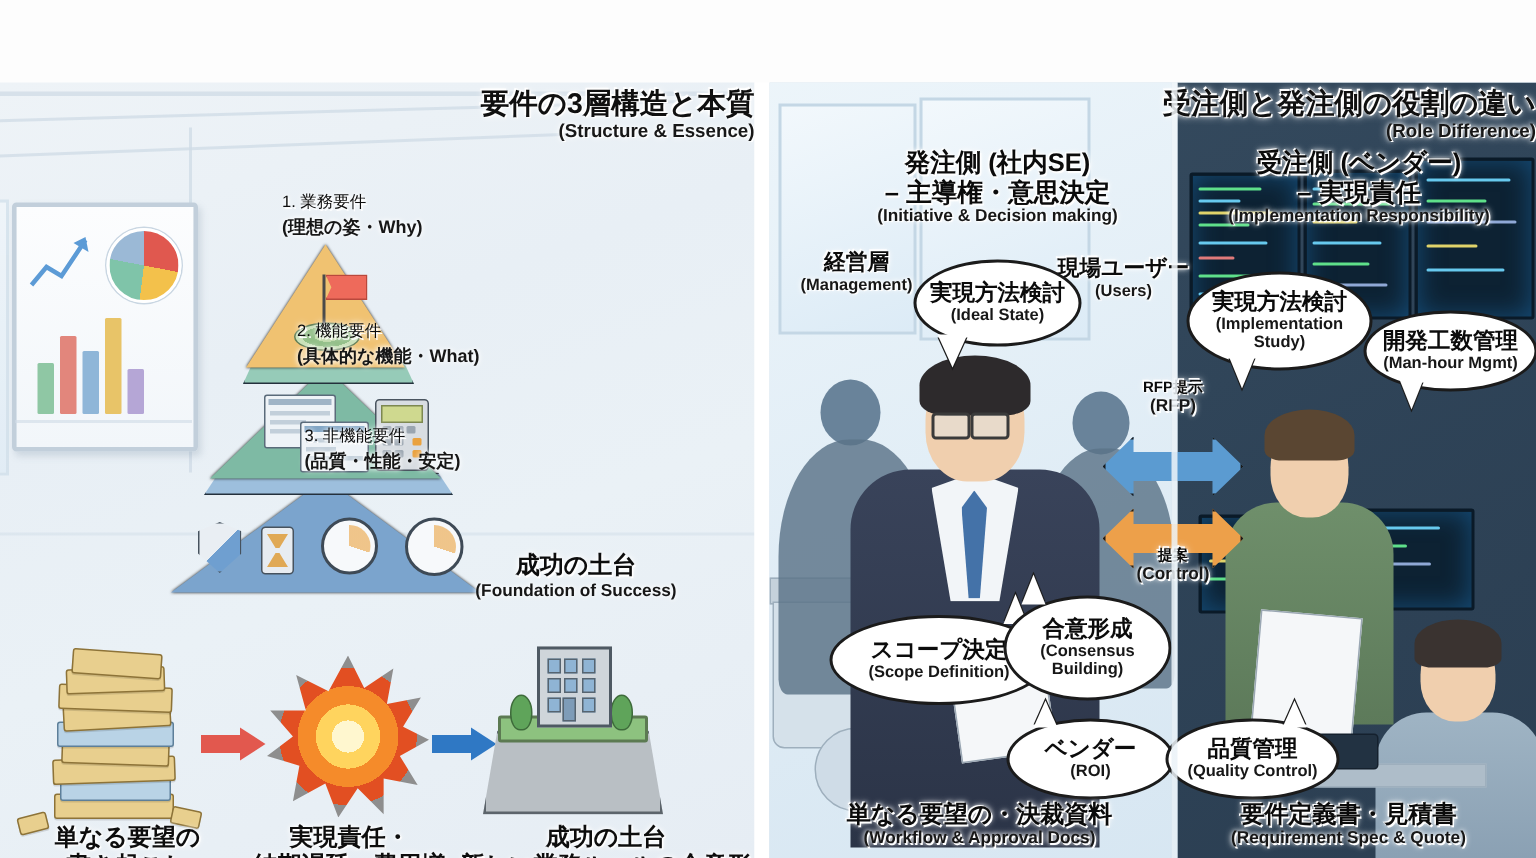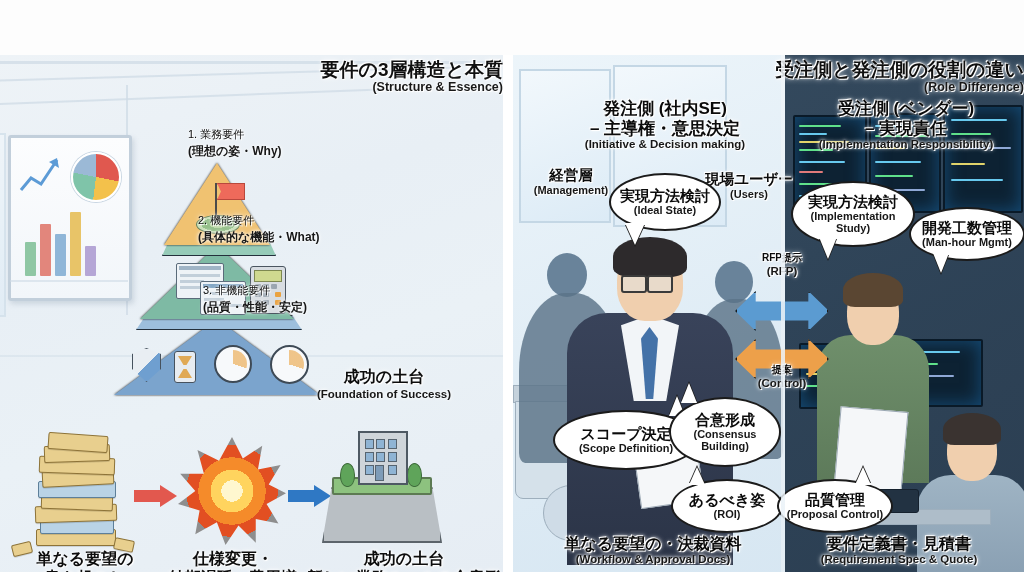--- a/index.html
+++ b/index.html
@@ -345,21 +345,21 @@
           <div class="w" style="left:15px;top:32px;height:14px;background:#7e9cb8;"></div>
         </div>
       </div>
 
       <div class="flow-cap" style="left:10px;top:126px;width:150px;">
         <div class="jp">単なる要望の</div>
         <div class="jp">書き起こし</div>
 
       </div>
       <div class="flow-cap" style="left:140px;top:126px;width:186px;">
-        <div class="jp">仕様変更・</div>
+        <div class="jp">実現責任・</div>
         <div class="jp">納期遅延・費用増</div>
 
       </div>
       <div class="flow-cap" style="left:306px;top:126px;width:196px;">
         <div class="jp">成功の土台</div>
         <div class="jp">新しい業務ルールの合意形成</div>
 
       </div>
     </div>
 
@@ -472,41 +472,41 @@
     </div>
 
     <div class="bubble" style="left:156px;top:342px;width:112px;height:70px;">
       <div class="jp">合意形成</div>
       <div class="en">(Consensus</div>
       <div class="en">Building)</div>
       <div class="tail" style="left:10px;top:-16px;border-left:8px solid transparent;border-right:8px solid transparent;border-bottom:20px solid #ffffff;filter:drop-shadow(0 -2px 0 #1b1b1b);"></div>
     </div>
 
     <div class="bubble" style="left:158px;top:424px;width:112px;height:54px;">
-      <div class="jp">あるべき姿</div>
+      <div class="jp">ベンダー</div>
       <div class="en">(ROI)</div>
       <div class="tail" style="left:16px;top:-14px;border-left:8px solid transparent;border-right:8px solid transparent;border-bottom:18px solid #ffffff;filter:drop-shadow(0 -2px 0 #1b1b1b);"></div>
     </div>
 
     <div class="bubble" style="left:278px;top:126px;width:124px;height:66px;">
       <div class="jp">実現方法検討</div>
       <div class="en">(Implementation</div>
       <div class="en">Study)</div>
       <div class="tail" style="left:26px;top:54px;border-left:9px solid transparent;border-right:9px solid transparent;border-top:22px solid #ffffff;filter:drop-shadow(0 2px 0 #1b1b1b);"></div>
     </div>
 
     <div class="bubble" style="left:396px;top:152px;width:116px;height:54px;">
       <div class="jp">開発工数管理</div>
       <div class="en">(Man-hour Mgmt)</div>
       <div class="tail" style="left:22px;top:44px;border-left:8px solid transparent;border-right:8px solid transparent;border-top:20px solid #ffffff;filter:drop-shadow(0 2px 0 #1b1b1b);"></div>
     </div>
 
     <div class="bubble" style="left:264px;top:424px;width:116px;height:54px;">
       <div class="jp">品質管理</div>
-      <div class="en">(Proposal Control)</div>
+      <div class="en">(Quality Control)</div>
       <div class="tail" style="right:20px;top:-14px;border-left:8px solid transparent;border-right:8px solid transparent;border-bottom:18px solid #ffffff;filter:drop-shadow(0 -2px 0 #1b1b1b);"></div>
     </div>
 
     <div class="arrow-cap" style="left:214px;top:196px;">
       <div class="jp">RFP提示</div>
       <div class="en">(RFP)</div>
     </div>
     <div class="dbl-arrow" style="left:222px;top:236px;">
       <div class="body" style="background:#5b9bd1;box-shadow:0 0 0 2px #1b1b1b inset;"></div>
     </div>

